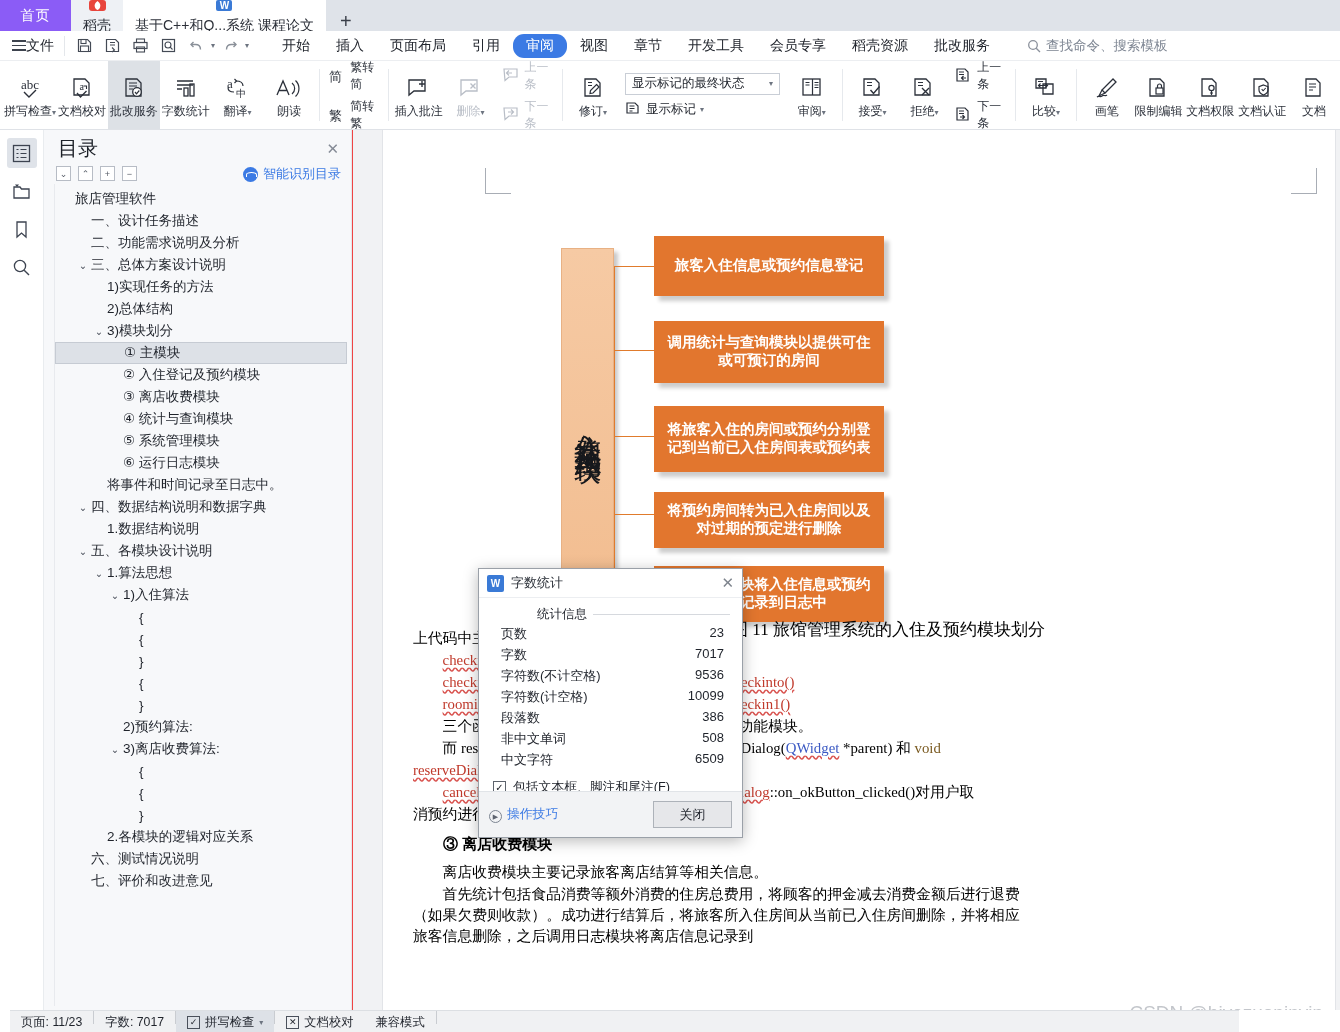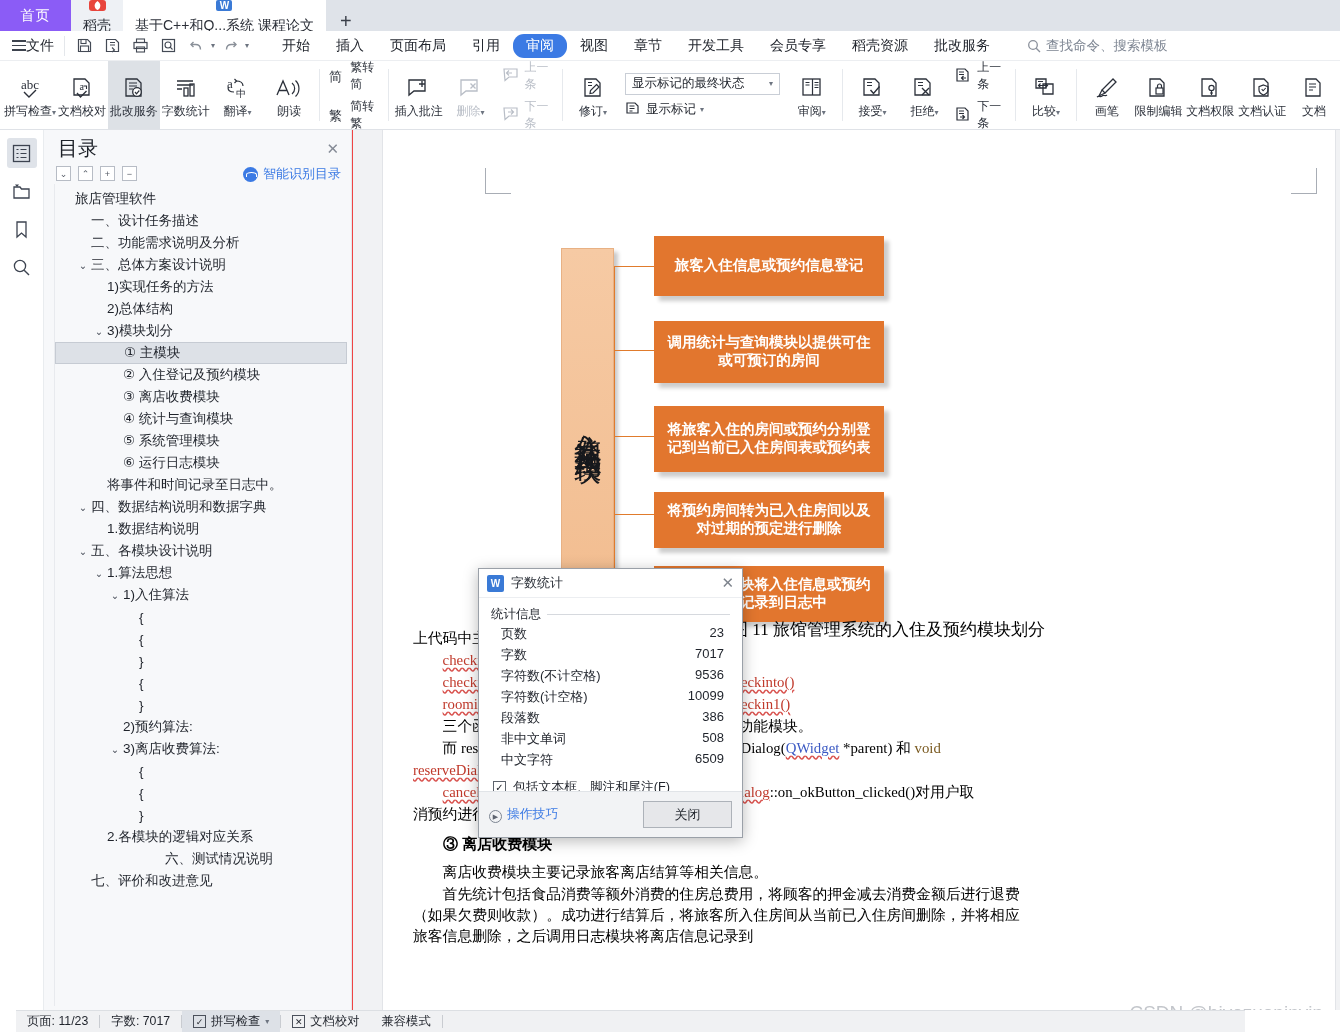--- a/index.html
+++ b/index.html
@@ -187,40 +187,40 @@
     background: #ffffff; border: 1px solid #9aa0a8; box-shadow: 0 3px 14px rgba(0,0,0,.28);
     z-index: 40;
   }
   .dlg-title { height: 29px; display:flex; align-items:center; gap: 7px; padding: 0 8px;
                border-bottom: 1px solid #eceef1; }
   .dlg-ico { width: 17px; height: 17px; background:#3a7ad6; color:#fff; border-radius:2px;
              display:flex; align-items:center; justify-content:center; font-size: 10px; font-weight: bold;}
   .dlg-tt { font-size: 13px; color: #2b3038; }
   .dlg-x { margin-left:auto; color:#7e848d; font-size: 15px; }
   .dlg-body { padding: 8px 12px 0 12px; }
-  .fieldset-lbl { font-size: 12.5px; color:#23272f; display:flex; align-items:center; gap:6px; }
+  .fieldset-lbl { font-size: 12.5px; color:#23272f; display:flex; align-items:center; gap:6px;margin-left:46px; }
   .fieldset-lbl::after { content:""; flex:1; height:1px; background:#d6d9de; }
   .statrow { display:flex; justify-content: space-between; font-size: 13px; color:#1f232b;
              padding: 1.5px 6px 1.5px 10px; }
   .chkrow { display:flex; align-items:center; gap: 7px; margin: 9px 0 0 2px; font-size: 12.8px; color:#1f232b; }
   .chkbox { width: 13px; height: 13px; border: 1px solid #5d636c; background:#fff;
             display:flex; align-items:center; justify-content:center; font-size: 10px; color:#1b1e24; }
   .dlg-foot { position:absolute; left:0; bottom:0; width:100%; height: 46px; background:#f2f3f5;
               border-top: 1px solid #e1e4e8; display:flex; align-items:center; padding: 0 10px; }
   .tiplink { display:flex; align-items:flex-end; gap:5px; color:#3b7ae4; font-size: 12.8px; }
   .tipcircle { width: 13px; height: 13px; border-radius:50%; border: 1px solid #7d8592;
                display:inline-flex; align-items:center; justify-content:center; font-size: 7px; color:#5e6470;}
-  .dlg-btn { margin-left:auto; width: 89px; height: 27px; background:#e6e7ea; border: 1px solid #adb2b9;
+  .dlg-btn { margin-left:auto; width: 79px; height: 27px; background:#e6e7ea; border: 1px solid #adb2b9;
              font-size: 13px; color:#1f232b; display:flex; align-items:center; justify-content:center; }
 
   
   .statusbar {
-    position:absolute; left:16px; bottom:0; width: 1229px; height: 22px;
+    position:absolute; left:10px; bottom:0; width: 1229px; height: 22px;
     background:#f0f1f3; border-top: 1px solid #dcdfe3;
-    display:flex; align-items:center; font-size: 12.3px; color:#1f232b;
+    display:flex; font-size: 12.3px; color:#1f232b;
   }
   .sb-item { padding: 0 11px; height: 22px; display:flex; align-items:center; gap:5px; }
   .sb-sep { width:1px; height: 13px; background:#c9ccd1; }
   .sb-box { width: 13px; height: 13px; border: 1px solid #4a505b; display:flex;
             align-items:center; justify-content:center; font-size: 9px; }
   svg { display:block; }
 </style>
 </head>
 <body>
 
@@ -777,21 +777,21 @@
             <span class="navtext">{</span>
           </div>
           <div class="navitem" style="padding-left: 68px;">
             <span class="arrow"></span>
             <span class="navtext">}</span>
           </div>
           <div class="navitem" style="padding-left: 36px;">
             <span class="arrow"></span>
             <span class="navtext">2.各模块的逻辑对应关系</span>
           </div>
-          <div class="navitem" style="padding-left: 20px; justify-content: center;">
+          <div class="navitem" style="padding-left: 20px;">
             <span class="arrow"></span>
             <span class="navtext">六、测试情况说明</span>
           </div>
           <div class="navitem" style="padding-left: 20px;">
             <span class="arrow"></span>
             <span class="navtext">七、评价和改进意见</span>
           </div>
         </div>
     </div>
 

